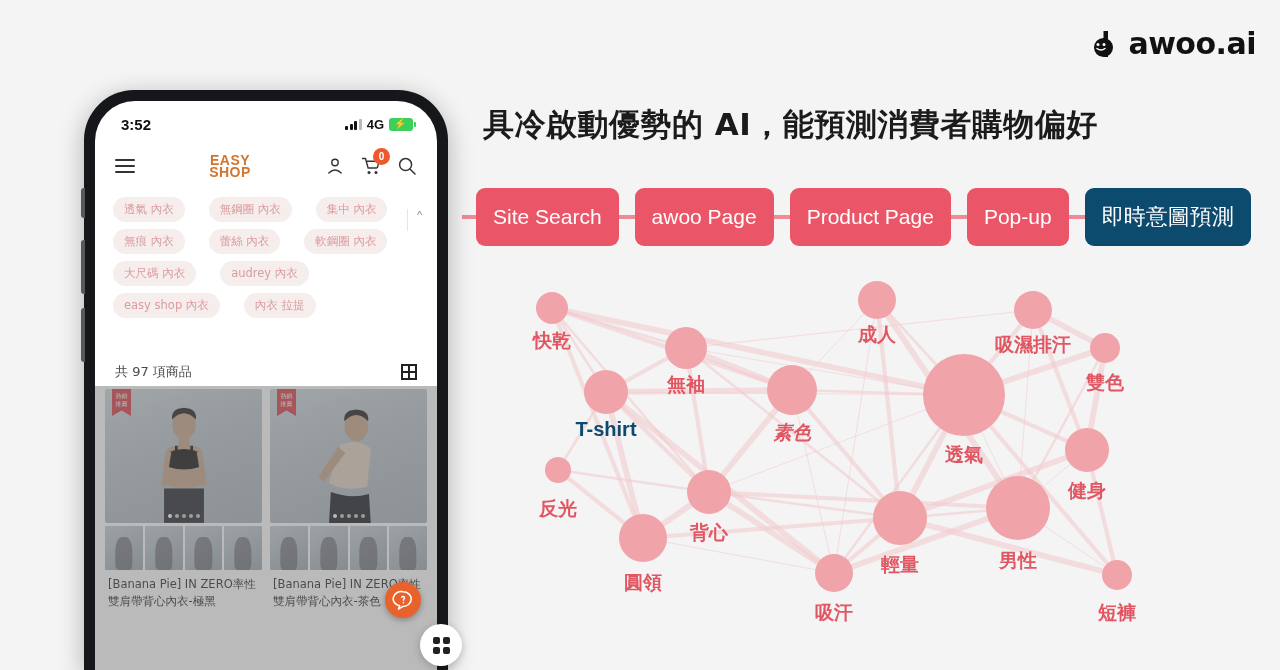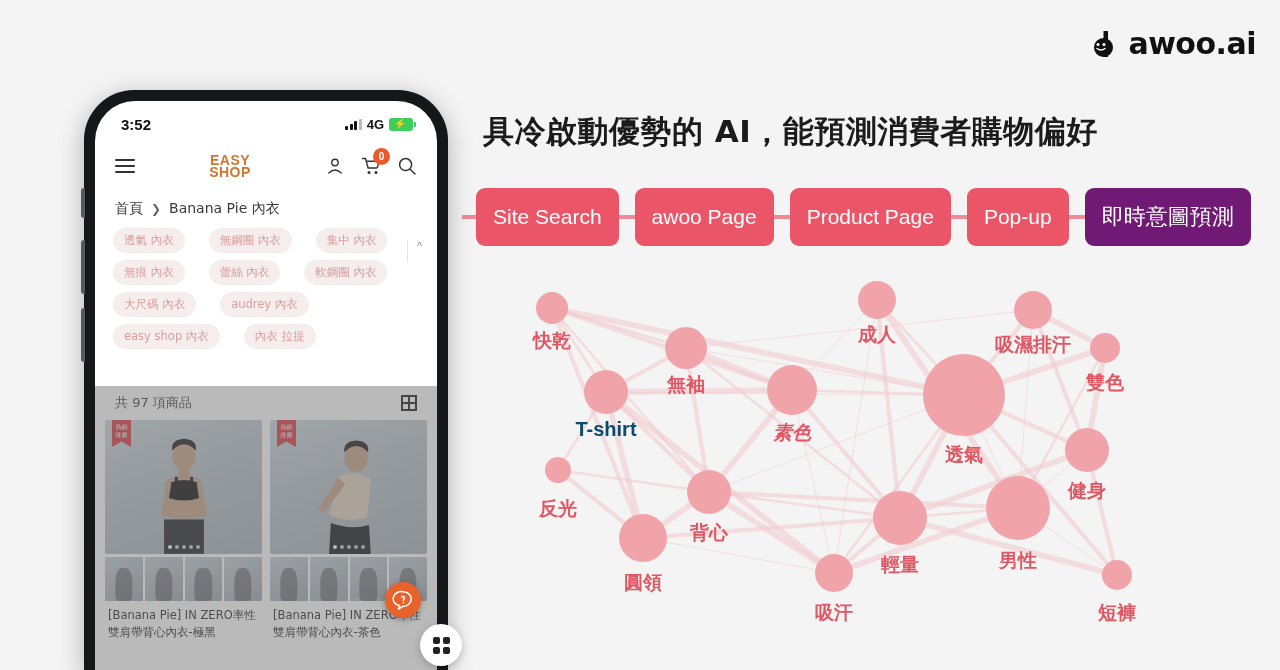--- a/index.html
+++ b/index.html
@@ -23,38 +23,37 @@
     font-size: 30px; font-weight: bold; color: #111; letter-spacing: -0.5px;
     font-family: "DejaVu Sans", sans-serif;
   }
 
   
   .headline {
     position: absolute; left: 483px; top: 104px;
     font-size: 31px; font-weight: bold; color: #1b1b1b;
     letter-spacing: 0.5px; white-space: nowrap;
     font-family: "DejaVu Sans", "Liberation Sans", sans-serif;
-    margin-top: 7px;
   }
 
   
   .flow {
     position: absolute; left: 462px; top: 186px;
     display: flex; align-items: center; height: 62px;
   }
   .flow-line { width: 16px; height: 4px; background: #ef8a97; flex: none; }
   .flow-line.stub { width: 14px; }
   .pill {
     height: 58px; border-radius: 9px; display: flex;
     align-items: center; justify-content: center;
     padding: 0 17px; color: #fff; flex: none;
     font-size: 21px; white-space: nowrap;
   }
   .pill.pink { background: #ea5667; }
-  .pill.dark { background: #701a75; font-size: 22px;
+  .pill.dark { background: #0c4a6e; font-size: 22px;
     font-family: "DejaVu Sans", "Liberation Sans", sans-serif; }
 
   
   .graph { position: absolute; left: 460px; top: 270px; width: 810px; height: 360px; }
   .graph svg { position: absolute; inset: 0; width: 100%; height: 100%; }
   .node-label {
     position: absolute; color: #e05763; font-weight: bold;
     font-size: 19px; white-space: nowrap; transform: translate(-50%, 0);
     font-family: "DejaVu Sans", "Liberation Sans", sans-serif;
   }
@@ -401,25 +400,20 @@
           </div>
           <div class="icn">
             <svg viewBox="0 0 20 20" width="20" height="20">
               <circle cx="8.6" cy="8.6" r="6" fill="none" stroke="#333" stroke-width="1.5"></circle>
               <path d="M13.2 13.2 L18 18" stroke="#333" stroke-width="1.5" stroke-linecap="round"></path>
             </svg>
           </div>
         </div>
       </div>
 
-      <div class="breadcrumb">
-        <span>首頁</span>
-        <span class="bc-sep">❯</span>
-        <span>Banana Pie 內衣</span>
-      </div>
 
       <div class="tagzone">
         <div class="tagrow" id="tagrow">
             <div class="tag">透氣 內衣</div>
             <div class="tag">無鋼圈 內衣</div>
             <div class="tag">集中 內衣</div>
             <div class="tag">無痕 內衣</div>
             <div class="tag">蕾絲 內衣</div>
             <div class="tag">軟鋼圈 內衣</div>
             <div class="tag">大尺碼 內衣</div>

